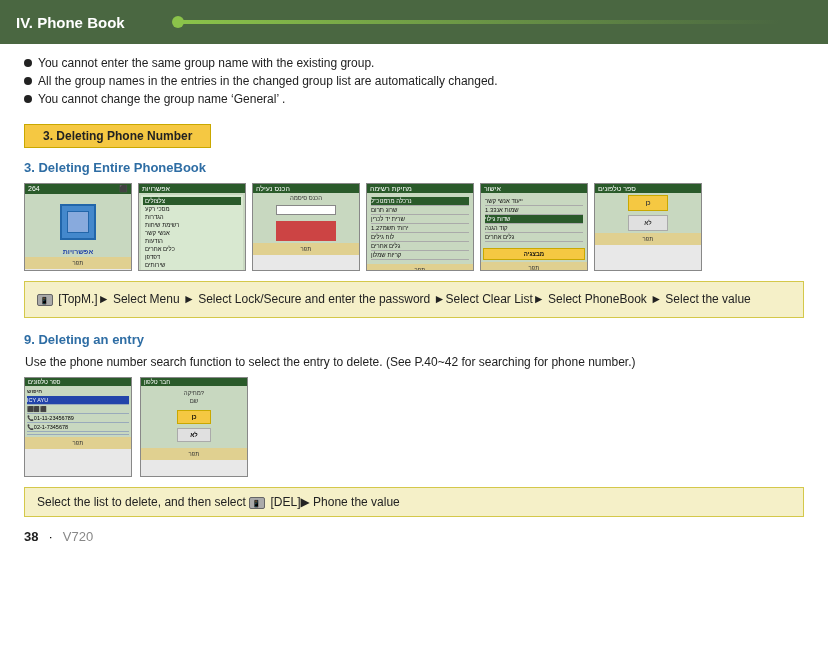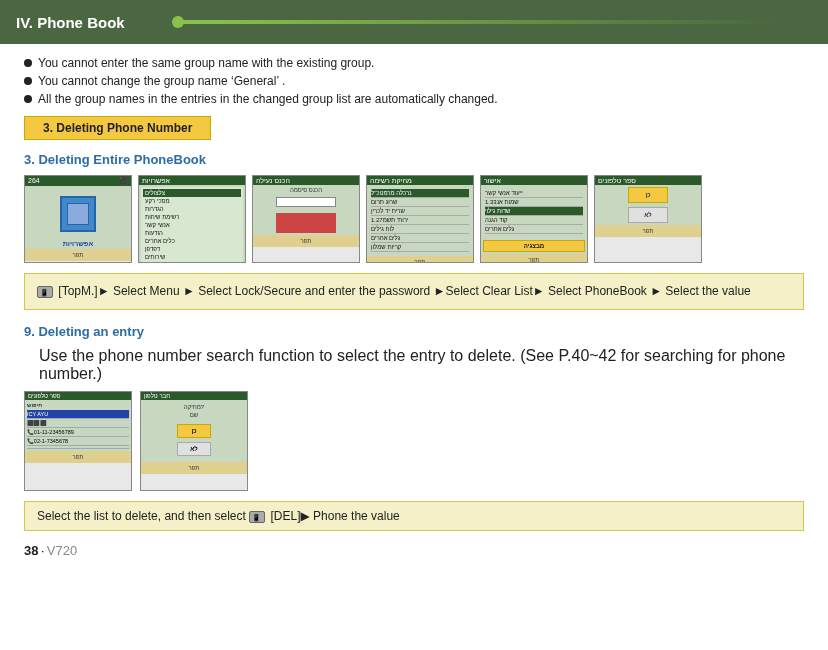--- a/index.html
+++ b/index.html
@@ -47,21 +47,21 @@
       border-radius: 50%;
     }
 
     
     .content {
       padding: 12px 24px 12px 24px;
     }
 
     
     .bullet-list {
-      margin-bottom: 10px;
+      margin-bottom: 18px;
     }
     .bullet-item {
       display: flex;
       align-items: flex-start;
       margin-bottom: 4px;
       font-size: 12px;
       color: #222;
     }
     .bullet-dot {
       width: 8px;
@@ -116,24 +116,24 @@
       border: 1px solid #d4c84a;
       padding: 8px 12px;
       font-size: 12px;
       color: #222;
       line-height: 1.6;
       margin-bottom: 14px;
     }
 
     
     .section2-text {
-      font-size: 16px;
+      font-size: 12px;
       color: #222;
       margin-bottom: 8px;
-      margin-left: 15px;
+      margin-left: 1px;
     }
 
     .phone-row-small {
       display: flex;
       gap: 8px;
       margin-bottom: 10px;
     }
 
     .phone-screen-small {
       width: 108px;
@@ -321,25 +321,25 @@
 <div class="content">
 
   
   <div class="bullet-list">
     <div class="bullet-item">
       <div class="bullet-dot"></div>
       <span>You cannot enter the same group name with the existing group.</span>
     </div>
     <div class="bullet-item">
       <div class="bullet-dot"></div>
-      <span>You cannot change the group name ‘General’ .</span>
+      <span>All the group names in the entries in the changed group list are automatically changed.</span>
     </div>
     <div class="bullet-item">
       <div class="bullet-dot"></div>
-      <span>All the group names in the entries in the changed group list are automatically changed.</span>
+      <span>You cannot change the group name ‘General’ .</span>
     </div>
   </div>
 
   
   <div class="section-box">3. Deleting Phone Number</div>
 
   
   <div class="section-title">3. Deleting Entire PhoneBook</div>
 
   
@@ -482,19 +482,19 @@
   </div>
 
   
   <div class="instruction-box2">
     <span>Select the list to delete, and then select </span>
     <span class="del-icon">📱</span>
     <span>[DEL]▶  Phone the value</span>
   </div>
 
   
-  <div style="display:flex;align-items:center;gap:2px;">
+  <div style="display:flex;align-items:center;gap:10px;">
     <span class="page-number">38</span>
     <span>·</span>
     <span class="page-model">V720</span>
   </div>
 
 </div>
 
 </body></html>

